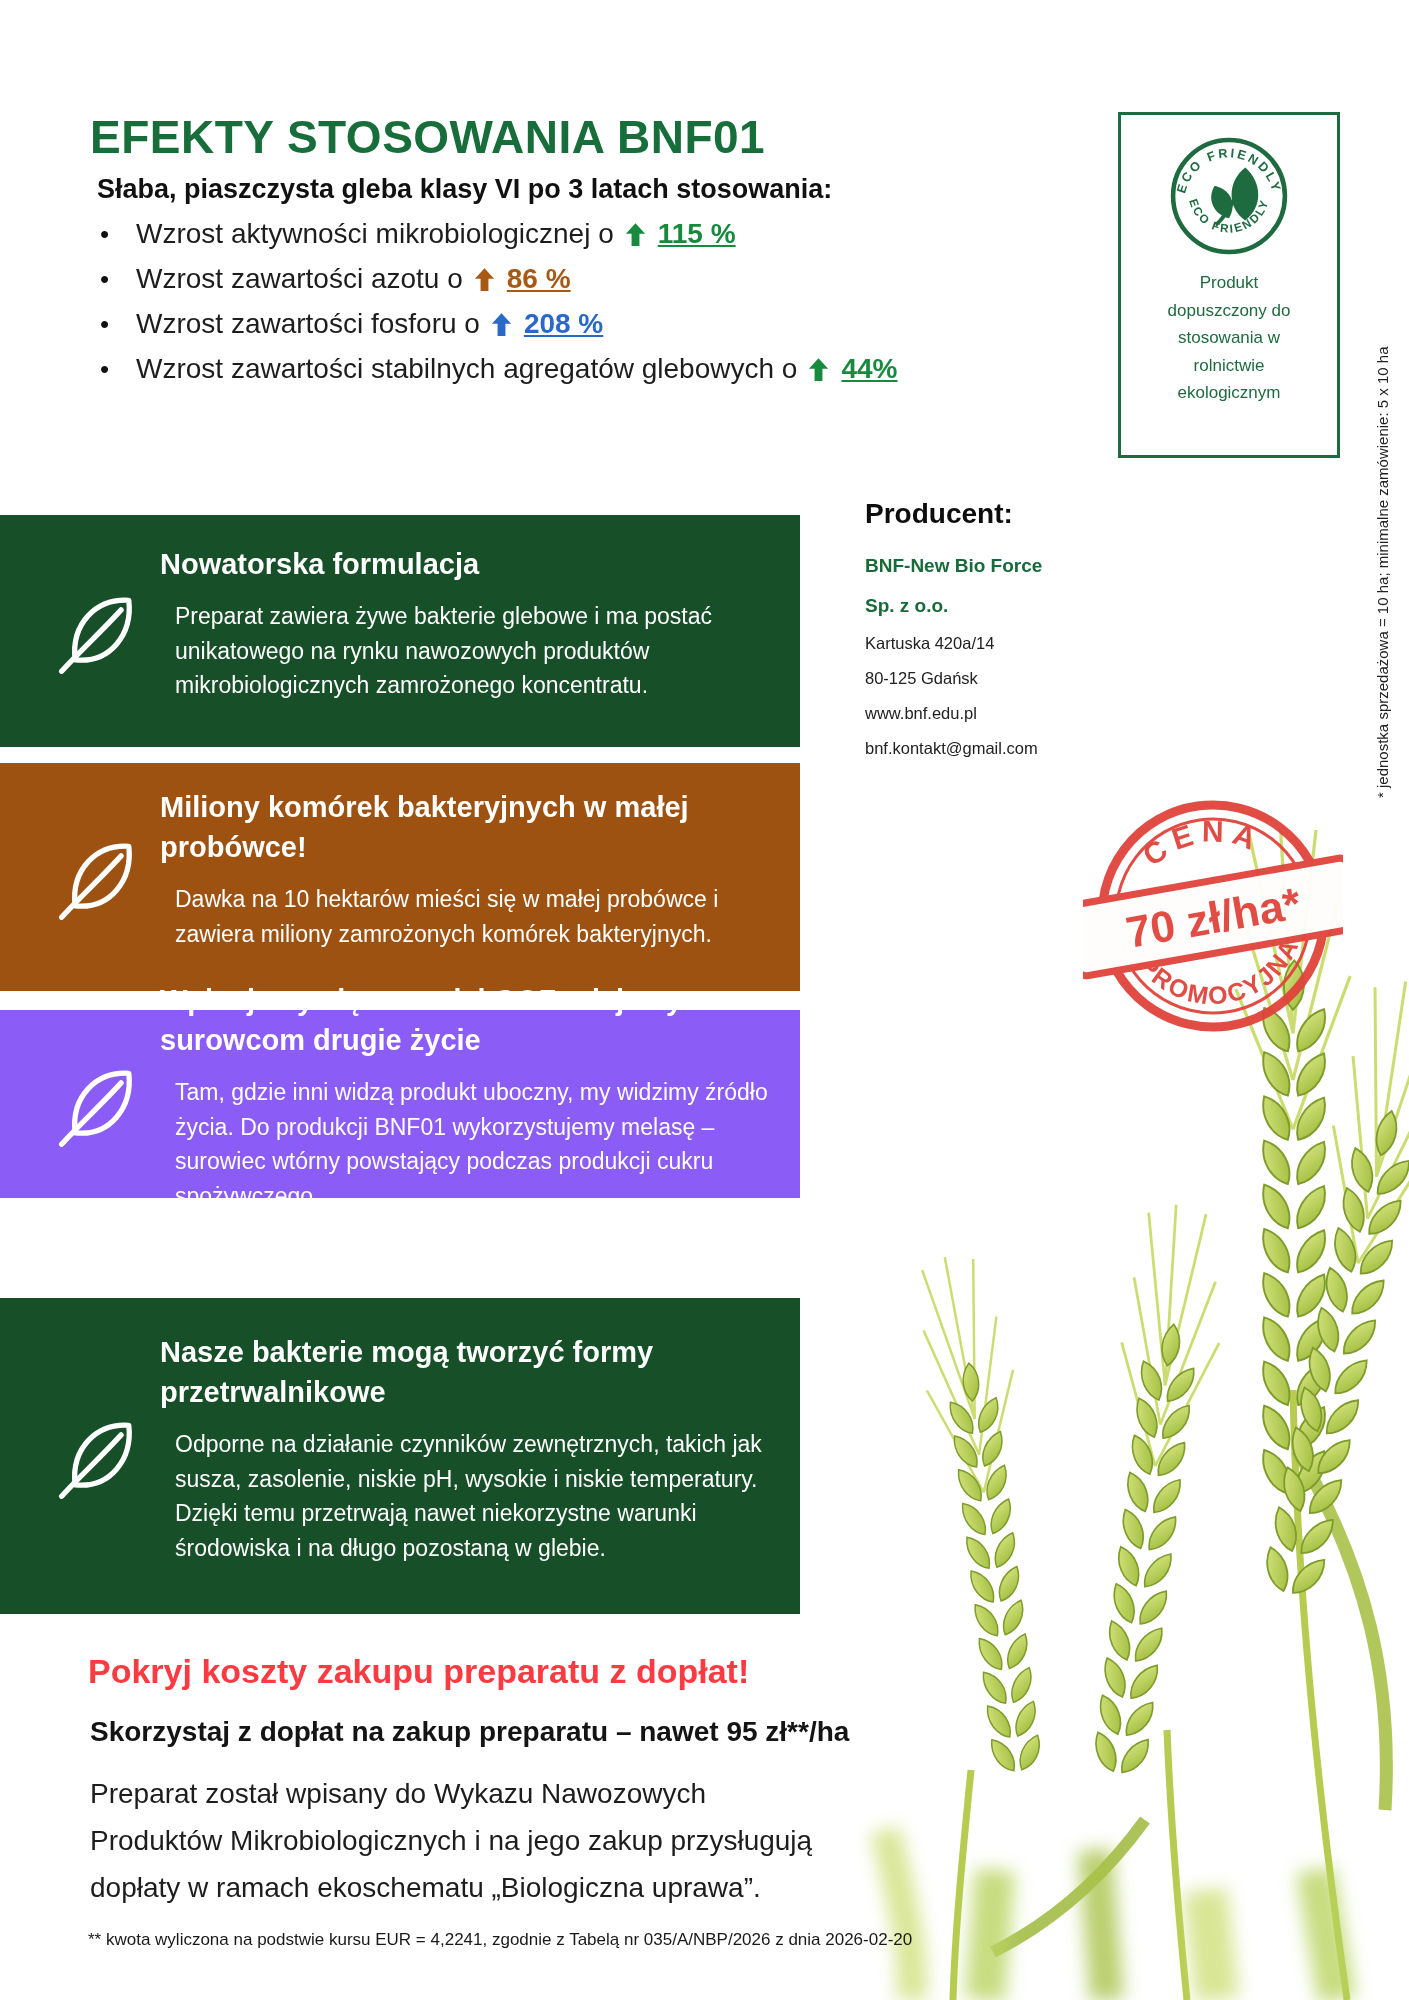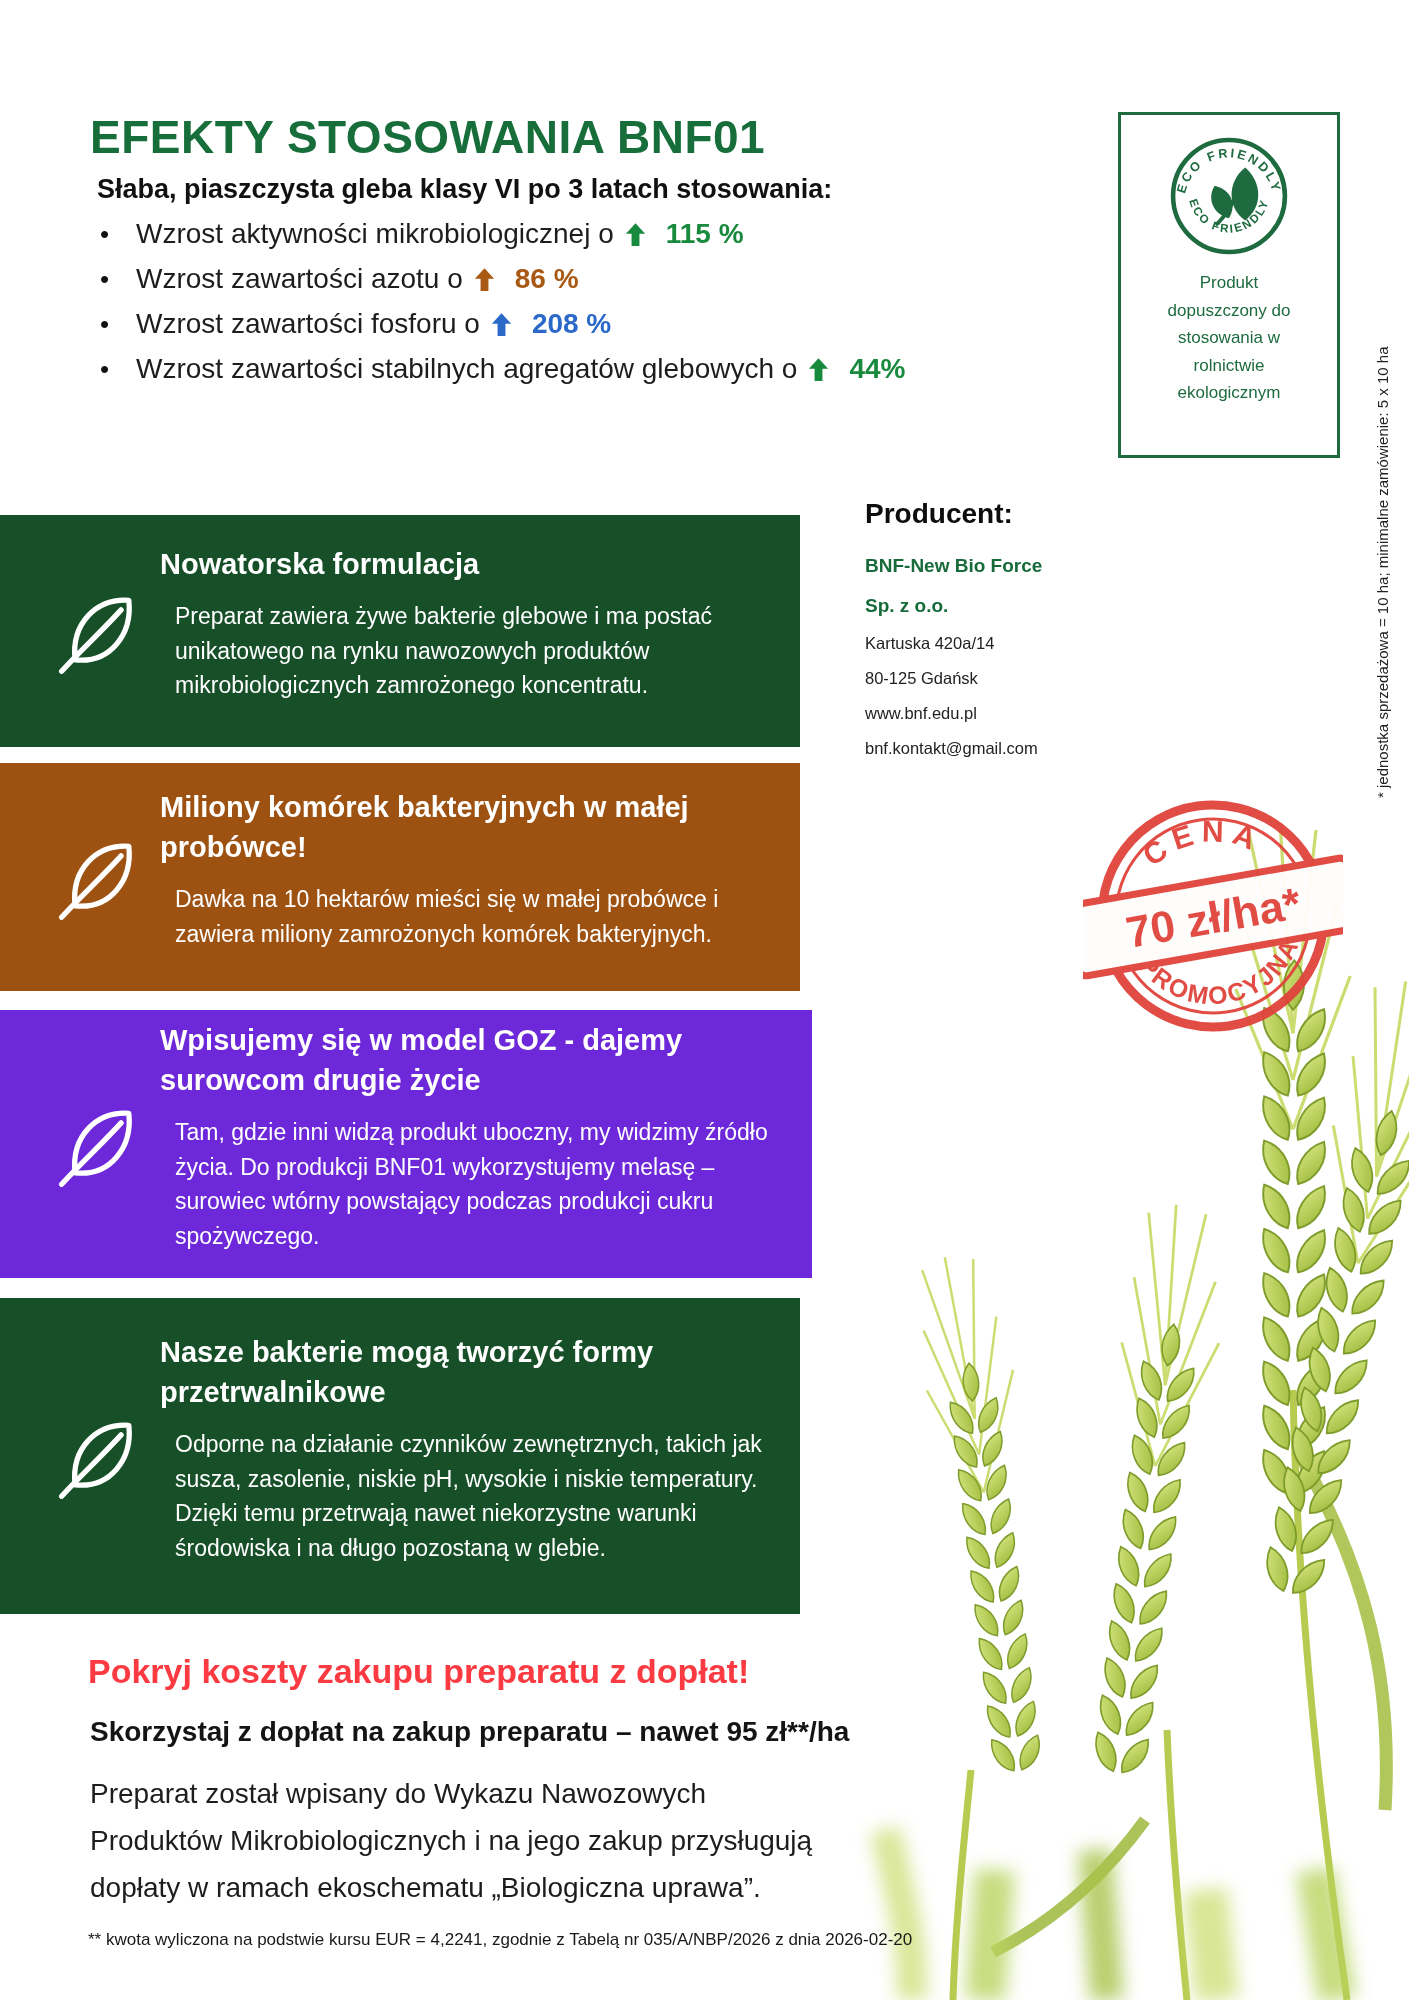--- a/index.html
+++ b/index.html
@@ -7,21 +7,21 @@
         font-family:"Liberation Sans",sans-serif;color:#1c1c1c;}
 
   
   .title{position:absolute;left:90px;top:110px;margin:0;font-size:46px;font-weight:bold;
          color:#176e3a;letter-spacing:.5px;z-index:5;}
   .subtitle{position:absolute;left:97px;top:174px;font-size:27px;font-weight:bold;color:#111;z-index:5;}
 
   .bullets{position:absolute;left:100px;top:218px;margin:0;padding:0;list-style:none;z-index:5;}
   .bullet{display:flex;align-items:center;font-size:28px;color:#1d1d1d;margin-bottom:13px;}
   .dot{width:36px;font-size:26px;color:#111;}
-  .bval{display:inline-flex;align-items:center;gap:20px;font-weight:bold;margin-left:11px;white-space:nowrap;}
+  .bval{display:inline-flex;align-items:center;gap:12px;font-weight:bold;margin-left:11px;white-space:nowrap;text-decoration:underline;}
   .bval svg{display:block;}
   .c-green{color:#188a3d;} .c-brown{color:#a85a14;} .c-blue{color:#2a69c8;}
 
   
   .eco{position:absolute;left:1118px;top:112px;width:222px;height:346px;border:3px solid #1e6b3f;
        background:#fff;text-align:center;z-index:5;box-sizing:border-box;}
   .eco svg{width:122px;height:122px;margin-top:20px;}
   .eco .caption{color:#1e6b3f;font-size:17px;line-height:1.62;width:150px;margin:8px auto 14px;}
 
   
@@ -32,21 +32,21 @@
   .producer a{color:#222;text-decoration:none;}
 
   
   .side-note{position:absolute;left:1374px;top:798px;transform:rotate(-90deg);transform-origin:0 0;
              white-space:nowrap;font-size:15px;color:#222;z-index:5;}
 
   
   .block{position:absolute;left:0;width:800px;color:#fff;z-index:4;}
   .b1{top:515px;height:232px;background:#174f29;}
   .b2{top:763px;height:228px;background:#9d5212;}
-  .b3{top:1010px;height:268px;background:#6d28d9;padding-left:12px;}
+  .b3{top:1010px;height:188px;background:#8b5cf6;}
   .b4{top:1298px;height:316px;background:#174f29;}
   .block .leaf{position:absolute;left:52px;top:50%;transform:translateY(-50%);width:96px;height:96px;}
   .block .content{position:absolute;left:160px;top:50%;transform:translateY(-50%);width:628px;}
   .block h2{margin:0 0 10px 0;font-size:29px;font-weight:bold;line-height:1.38;}
   .block p{margin:15px;font-size:23px;line-height:1.5;}
 
   
   .stamp{position:absolute;left:1083px;top:786px;width:260px;height:260px;z-index:6;}
   .wheat{position:absolute;left:845px;top:830px;width:564px;height:1170px;z-index:1;}
 

